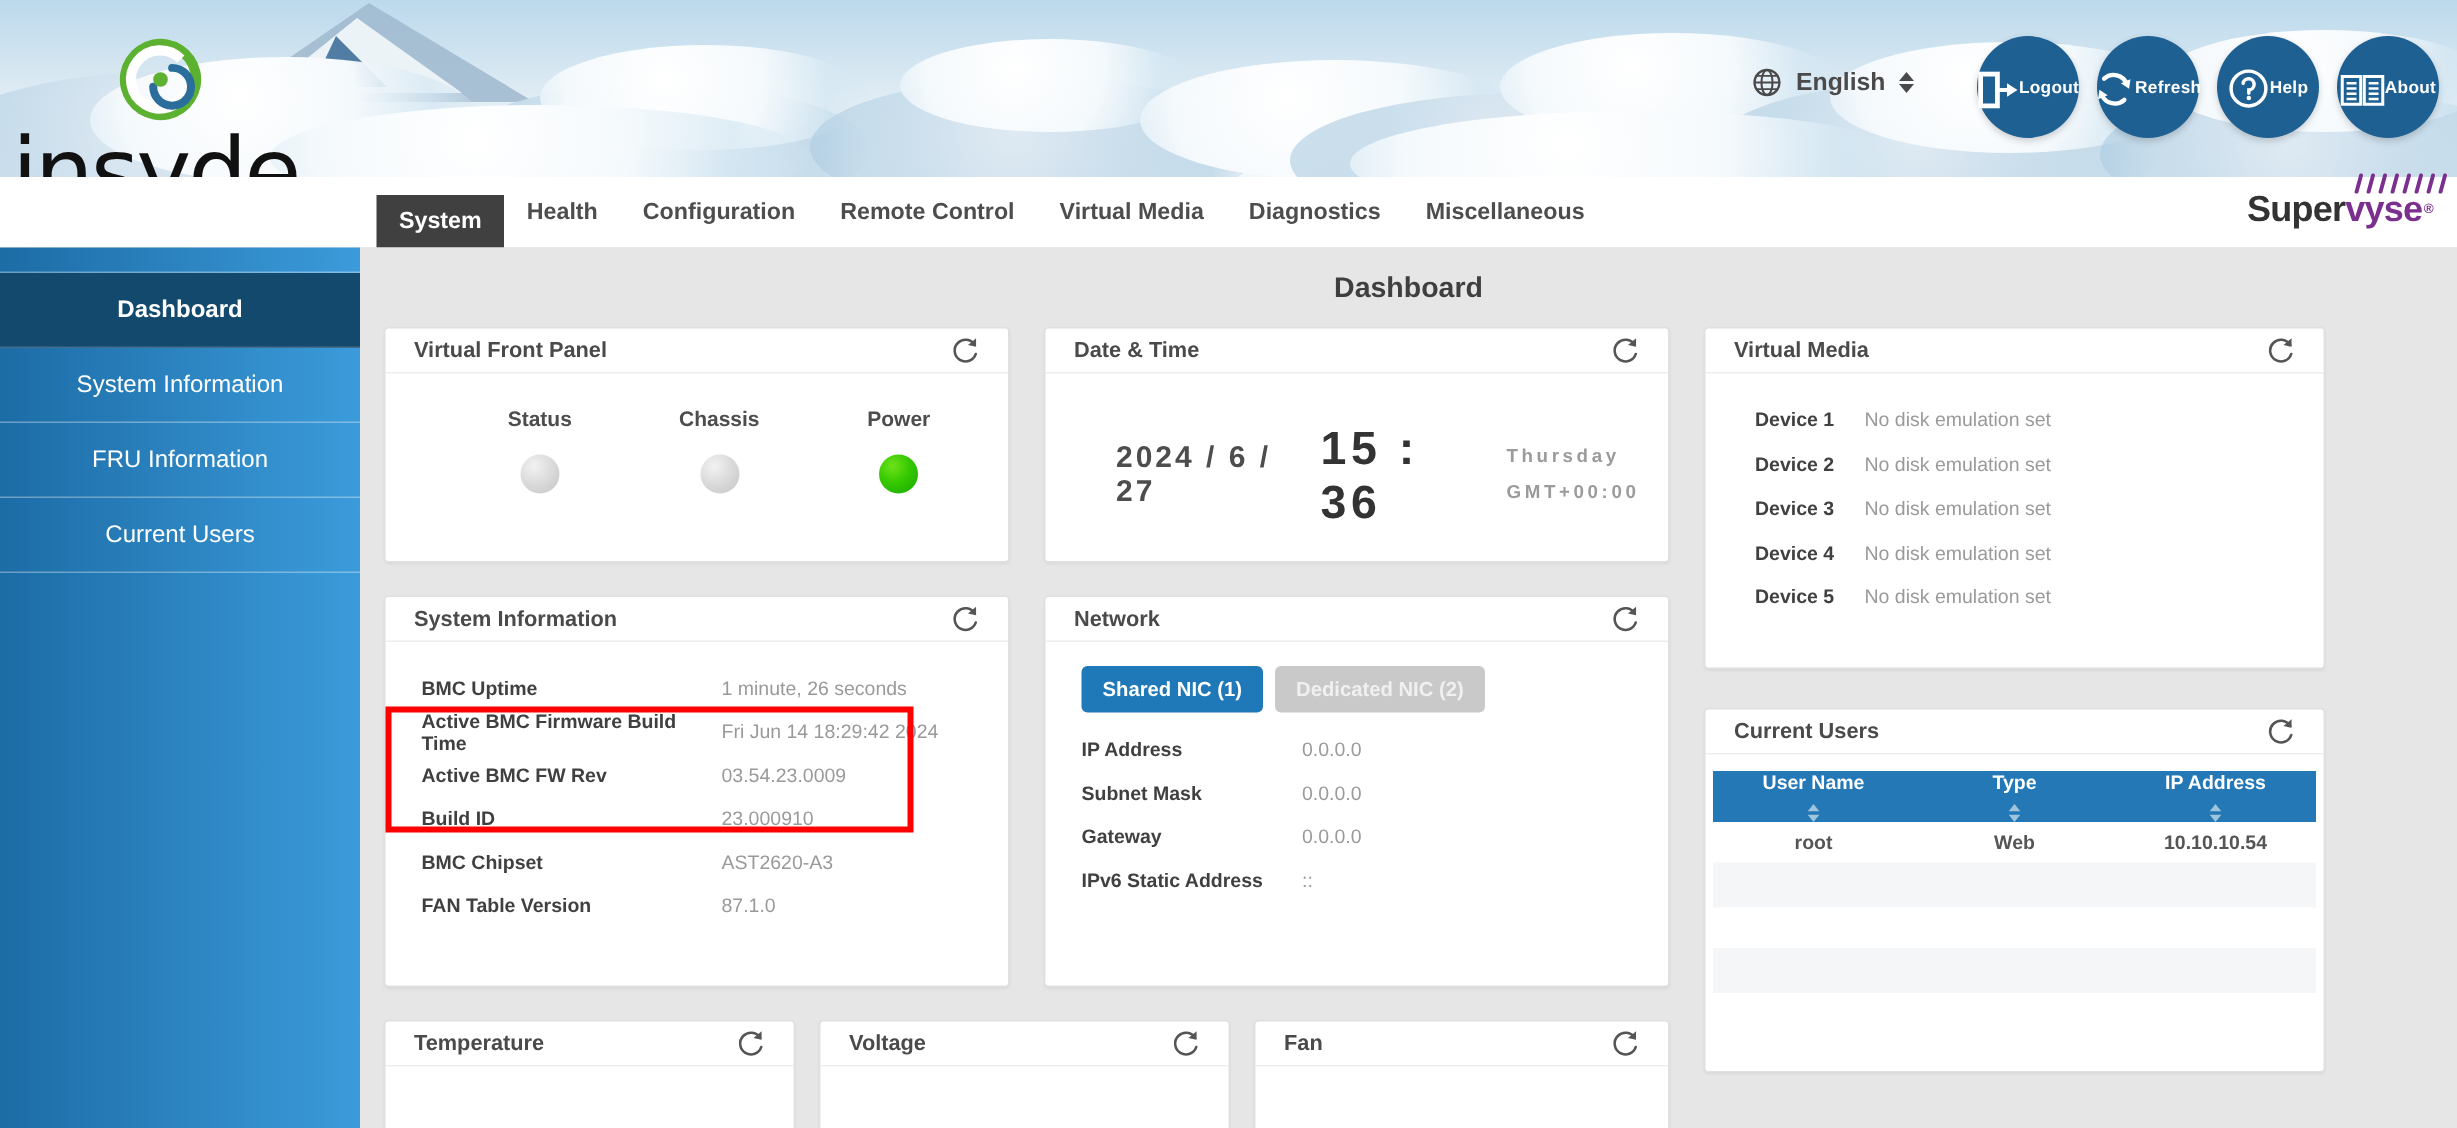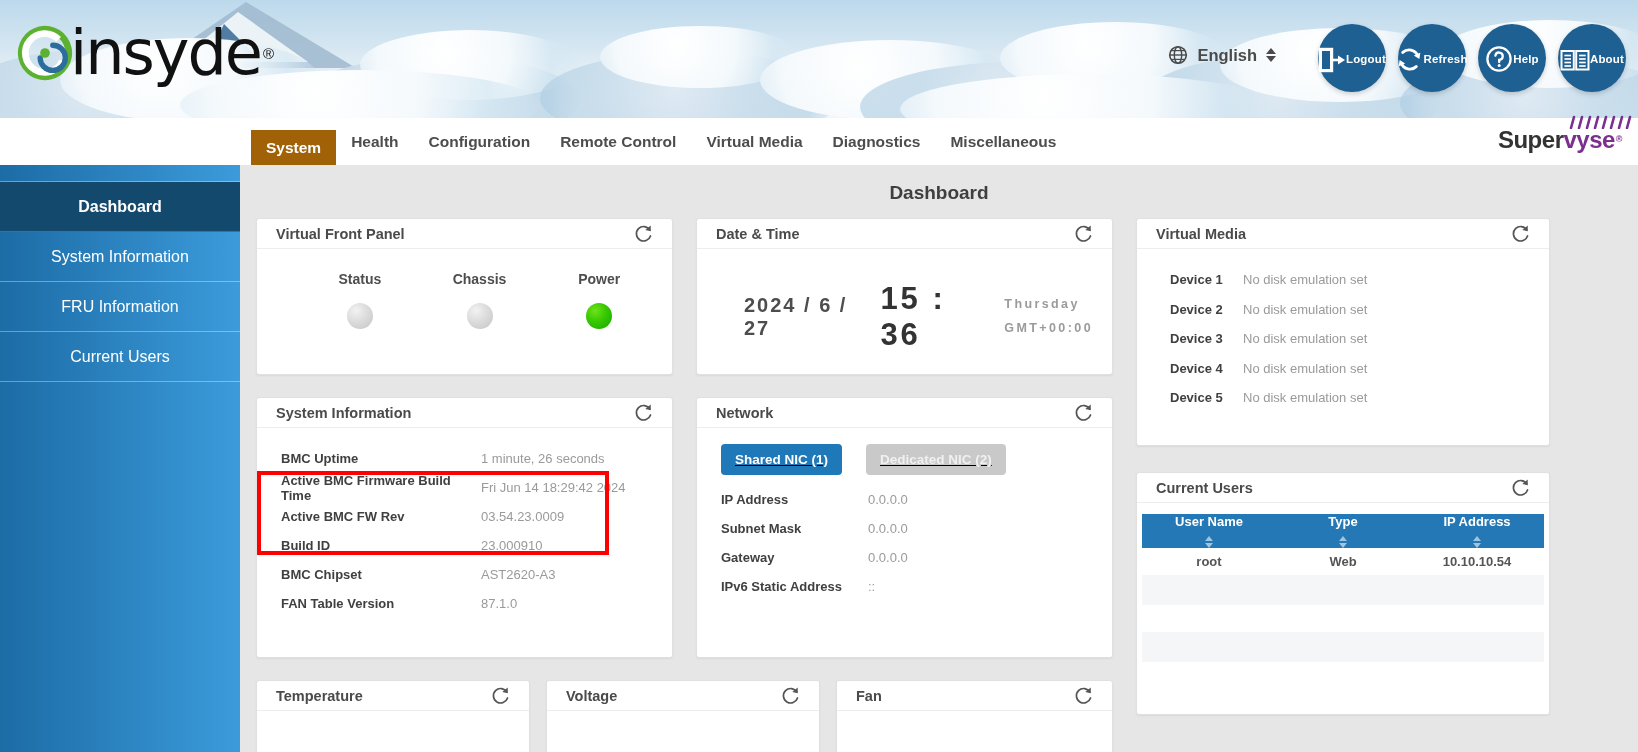--- a/index.html
+++ b/index.html
@@ -48,21 +48,21 @@
     position: absolute;
     left: 208px; top: 24px;
     width: 0; height: 0;
     border-left: 16px solid transparent;
     border-right: 34px solid transparent;
     border-bottom: 34px solid #2b5f8e;
     opacity: .8;
   }
 
   
-  .logo { position: absolute; left: 14px; top: 22px; display: flex; align-items: center; z-index: 6; }
+  .logo { position: absolute; left: 14px; top: 22px; display: flex; align-items: center; z-index: 6; flex-direction: column; }
   .logo-swirl { width: 62px; height: 62px; flex: none; }
   .logo-word {
     font-family: "DejaVu Sans", sans-serif;
     font-size: 62px; font-weight: 400; color: #111;
     letter-spacing: -2px; line-height: 62px;
     margin-left: -6px;
   }
   .logo-reg { font-size: 15px; vertical-align: top; color: #111; margin-left: 2px; }
 
   
@@ -94,21 +94,21 @@
     display: flex; align-items: stretch;
     box-shadow: 0 1px 2px rgba(0,0,0,.08);
   }
   .nav-items { display: flex; margin-left: 251px; align-items: stretch; }
   .nav-item {
     display: flex; align-items: center;
     padding: 0 15px;
     font-size: 15.5px; font-weight: bold; color: #4d4d4d;
     cursor: pointer; white-space: nowrap;
   }
-  .nav-item.active { background: #a16207; color: #fff; margin-top: 12px; }
+  .nav-item.active { background: #404040; color: #fff; margin-top: 12px; }
   .brand-vyse {
     position: absolute; right: 16px; top: 8px;
     display: flex; align-items: flex-end;
     font-size: 24px; font-weight: bold; letter-spacing: -.5px;
   }
   .brand-super { color: #333; }
   .brand-v { color: #7b2f8e; position: relative; }
   .squiggle { position: absolute; left: 6px; top: -11px; }
   .brand-reg { font-size: 9px; color: #7b2f8e; margin-bottom: 10px; margin-left: 1px; }
 
@@ -188,21 +188,21 @@
   .vm .kv { height: 29.5px; }
   .net .kv-k { width: 152px; padding-left: 5px; }
 
   .redbox {
     position: absolute;
     border: 4px solid #ff0000;
     pointer-events: none;
   }
 
   
-  .nic-tabs { display: flex; gap: 24px; padding: 2px 0 10px 5px; text-decoration: underline; }
+  .nic-tabs { display: flex; gap: 8px; padding: 2px 0 10px 5px; }
   .nic-tab {
     padding: 8px 14px; border-radius: 4px;
     font-size: 13.5px; font-weight: bold; cursor: pointer;
   }
   .nic-tab.on { background: #1f78b8; color: #fff; }
   .nic-tab.off { background: #c9c9c9; color: #f0f0f0; }
 
   
   .cu-table { width: 100%; border-collapse: collapse; table-layout: fixed; }
   .cu-table thead th {

